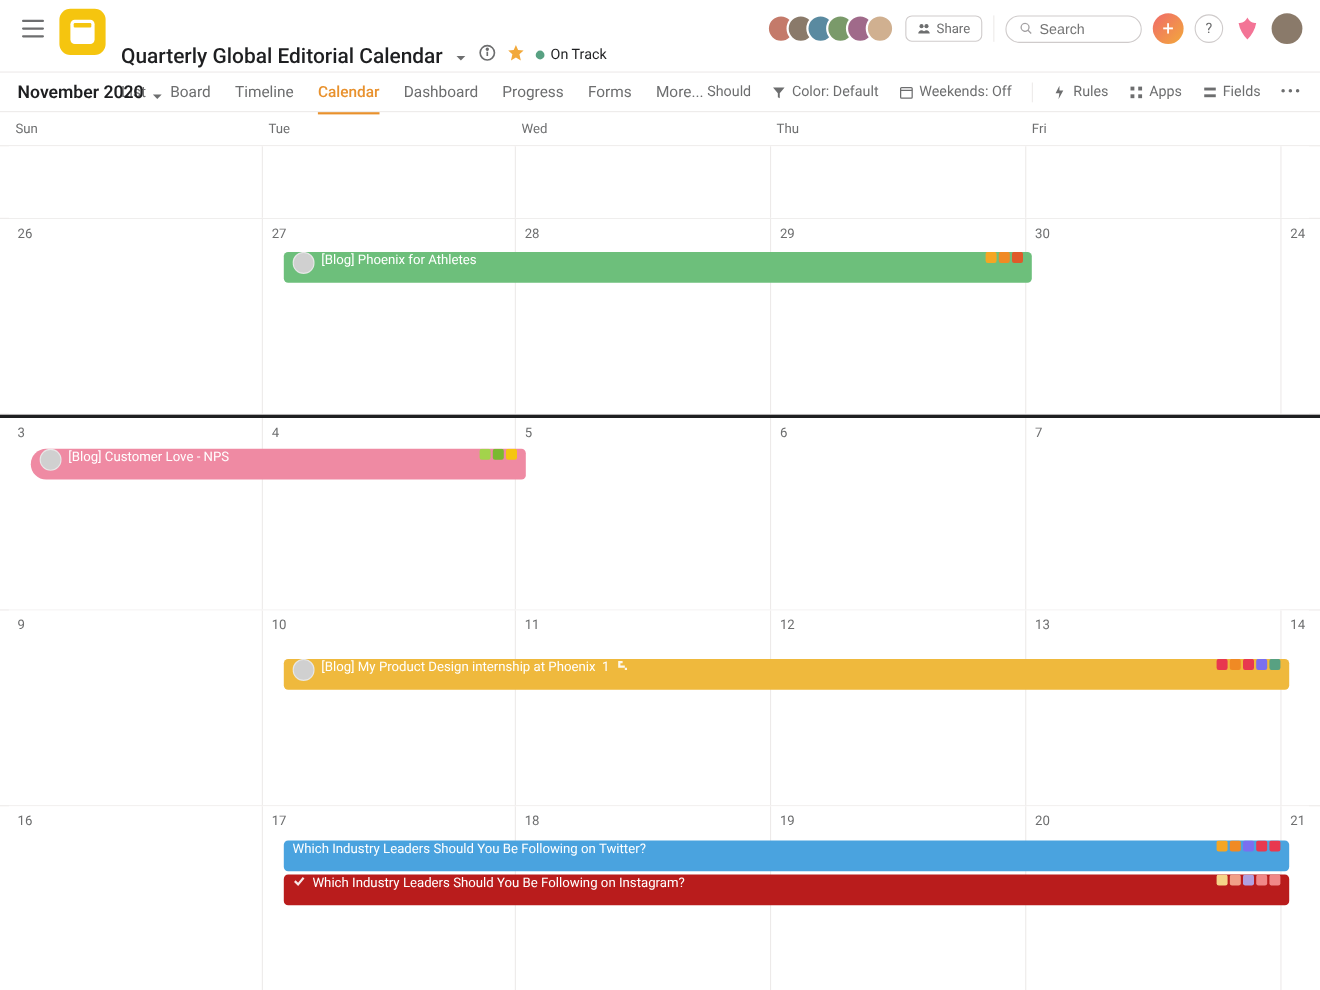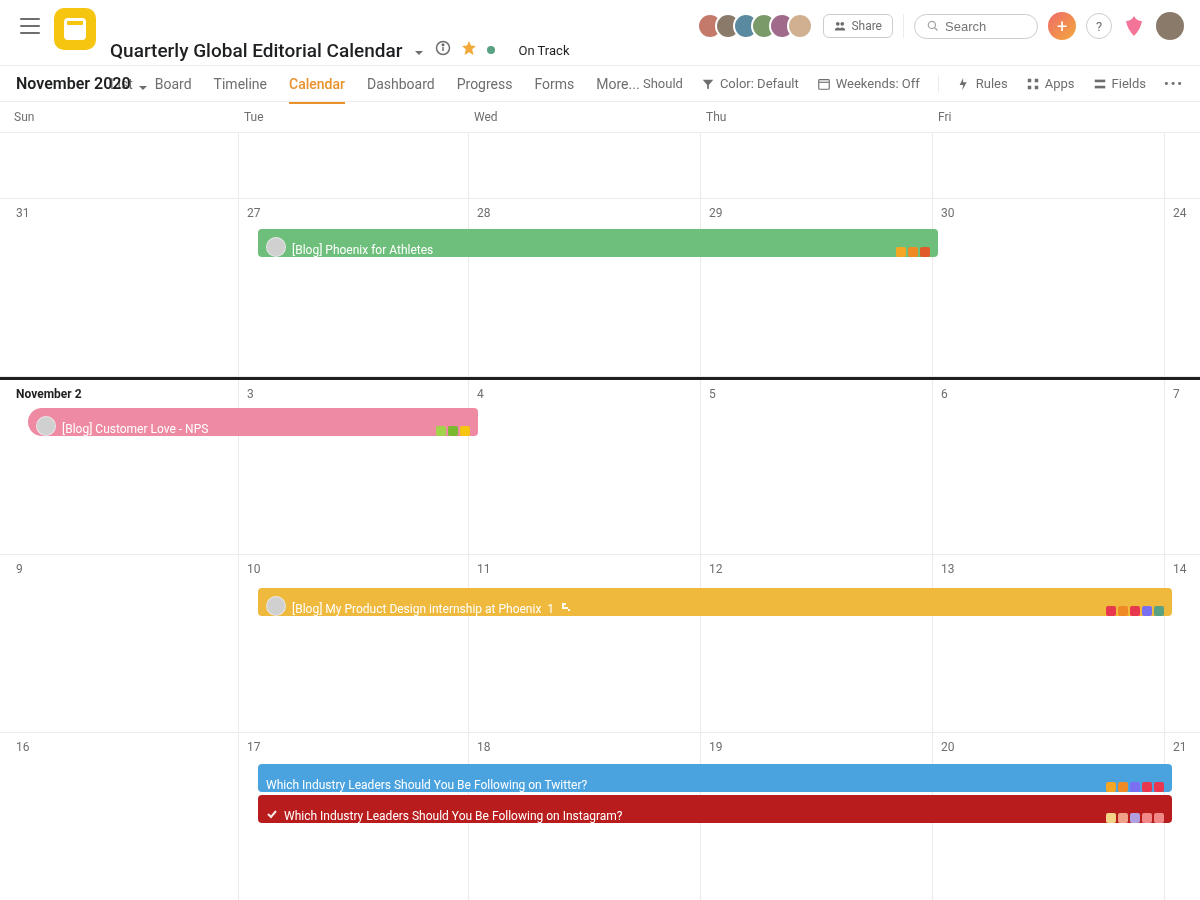--- a/index.html
+++ b/index.html
@@ -13,21 +13,21 @@
 .proj-icon-inner { width: 22px; height: 22px; background: #fff; border-radius: 4px; position: relative; }
 .proj-icon-inner::before { content: ""; position: absolute; top: 3px; left: 3px; right: 3px; height: 4px; background: #f5c50f; border-radius: 1px; }
 .title-block { display: flex; flex-direction: column; flex: 1; min-width: 0; }
 .title-row { display: flex; align-items: center; gap: 10px; height: 28px; margin-top: 28px; }
 .title-text { font-size: 19px; font-weight: 500; color: #1e1f21; }
 .chev-down { width: 12px; height: 12px; }
 .chev-down svg { width: 12px; height: 12px; fill: #6d6e6f; }
 .info-icon svg, .star-icon svg { width: 16px; height: 16px; }
 .info-icon svg { fill: none; stroke: #6d6e6f; stroke-width: 1.5; }
 .star-icon svg { fill: #f2a93b; }
-.status-chip { display: flex; align-items: center; gap: 24px; font-size: 13px; color: #1e1f21; justify-content: space-between; }
+.status-chip { display: flex; align-items: center; gap: 6px; font-size: 13px; color: #1e1f21; justify-content: space-between; }
 .status-dot { width: 8px; height: 8px; border-radius: 50%; background: #58a182; }
 .tabs { display: flex; gap: 22px; margin-top: 6px; }
 .tab { font-size: 14px; color: #6d6e6f; padding: 6px 0 10px 0; cursor: pointer; text-align: right; }
 .tab.active { color: #e8912d; border-bottom: 2px solid #e8912d; font-weight: 500; }
 
 .topbar-right { display: flex; align-items: center; gap: 10px; margin-top: 4px; margin-left: auto; }
 .avatar-stack { display: flex; }
 .avatar-stack .av { width: 26px; height: 26px; border-radius: 50%; border: 2px solid #fff; margin-left: -8px; }
 .avatar-stack .av:first-child { margin-left: 0; }
 .av1{background:#c47a6a;} .av2{background:#8a7a6a;} .av3{background:#5a8aa0;} .av4{background:#7a9a6a;} .av5{background:#a06a8a;} .av6{background:#d0b090;}
@@ -60,35 +60,35 @@
 .cal-row.short { height: 66px; }
 .cal-row.tall { height: 178px; }
 .cal-row.today-row { border-top: 3px solid #1e1f21; }
 .cell { border-left: 1px solid #edeae9; padding: 6px 8px; font-size: 13px; color: #6d6e6f; position: relative; background:#fff;}
 .cell:first-child { border-left: none; }
 .cell.weekend { background: #fff; }
 .cell .dnum.today { font-weight: 700; color: #1e1f21; }
 .cell .dnum { font-size: 12px; }
 
 
-.event { position: absolute; height: 28px; border-radius: 4px; display: flex; align-items: flex-end; padding: 0 8px; font-size: 12px; color: #fff; gap: 6px; overflow: hidden; }
+.event { position: absolute; height: 28px; border-radius: 4px; display: flex; align-items: flex-start; padding: 0 8px; font-size: 12px; color: #fff; gap: 6px; overflow: hidden; }
 .event .ev-av { width: 20px; height: 20px; border-radius: 50%; flex: 0 0 20px; background: #d0d0d0; border: 1px solid rgba(255,255,255,0.5);}
 .event .tags { margin-left: auto; display: flex; gap: 2px; }
 .event .tag { width: 10px; height: 10px; border-radius: 2px; }
 .event.green { background: #6dbf7b; }
 .event.pink  { background: #ef8aa3; }
 .event.gold  { background: #efb93d; }
 .event.blue  { background: #4aa3df; }
 .event.lightblue { background: #b91c1c; }
 .event .sub-icon svg, .event .check-icon svg { width: 12px; height: 12px; fill: #fff; opacity: 0.9; }
 
 
 #ev1{ left: 258px; top: 96px;  width: 680px; } 
 #ev2{ left: 28px;  top: 275px; width: 450px; border-top-left-radius:14px;border-bottom-left-radius:14px;} 
-#ev3{ left: 258px; top: 455px; width: 914px; } 
+#ev3{ left: 258px; top: 466px; width: 914px; } 
 #ev4{ left: 258px; top: 631px; width: 914px; } 
 #ev5{ left: 258px; top: 662px; width: 914px; } 
 
 </style>
 </head>
 <body>
 
 <div class="topbar">
   <div class="hamburger">
       <span></span>
@@ -221,29 +221,28 @@
 
   <div class="cal-row short">
       <div class="cell"><span class="dnum"></span></div>
       <div class="cell"><span class="dnum"></span></div>
       <div class="cell"><span class="dnum"></span></div>
       <div class="cell"><span class="dnum"></span></div>
       <div class="cell"><span class="dnum"></span></div>
       <div class="cell weekend"><span class="dnum"></span></div>
     </div>
     <div class="cal-row tall">
-      <div class="cell"><span class="dnum">31</span></div>
+      <div class="cell"><span class="dnum">26</span></div>
       <div class="cell"><span class="dnum">27</span></div>
       <div class="cell"><span class="dnum">28</span></div>
       <div class="cell"><span class="dnum">29</span></div>
       <div class="cell"><span class="dnum">30</span></div>
       <div class="cell weekend"><span class="dnum">24</span></div>
     </div>
     <div class="cal-row tall today-row">
-      <div class="cell"><span class="dnum today">November 2</span></div>
       <div class="cell"><span class="dnum">3</span></div>
       <div class="cell"><span class="dnum">4</span></div>
       <div class="cell"><span class="dnum">5</span></div>
       <div class="cell"><span class="dnum">6</span></div>
       <div class="cell weekend"><span class="dnum">7</span></div>
     </div>
     <div class="cal-row tall">
       <div class="cell"><span class="dnum">9</span></div>
       <div class="cell"><span class="dnum">10</span></div>
       <div class="cell"><span class="dnum">11</span></div>

